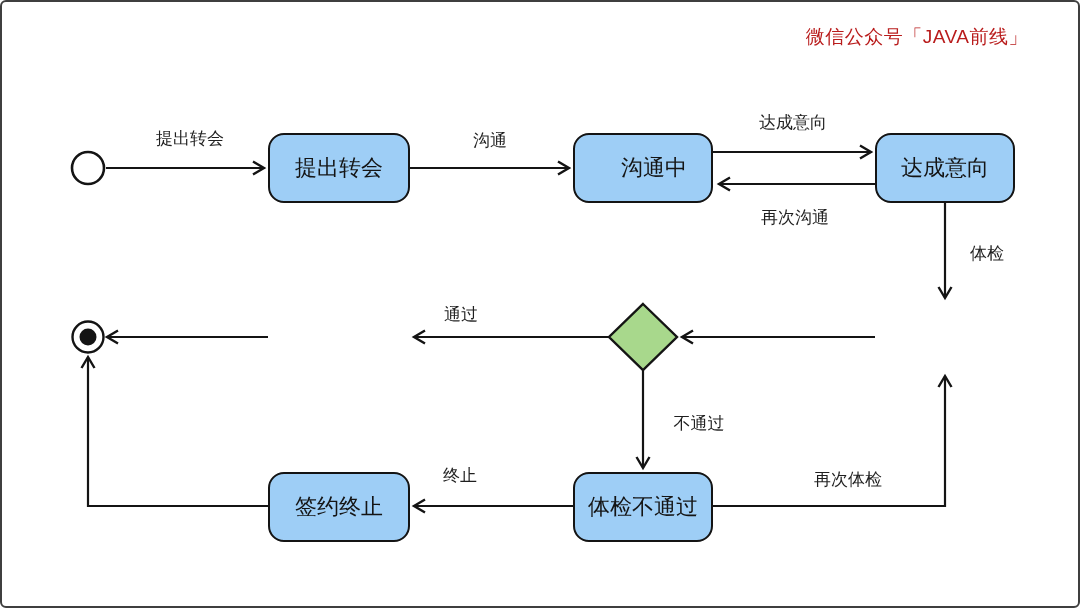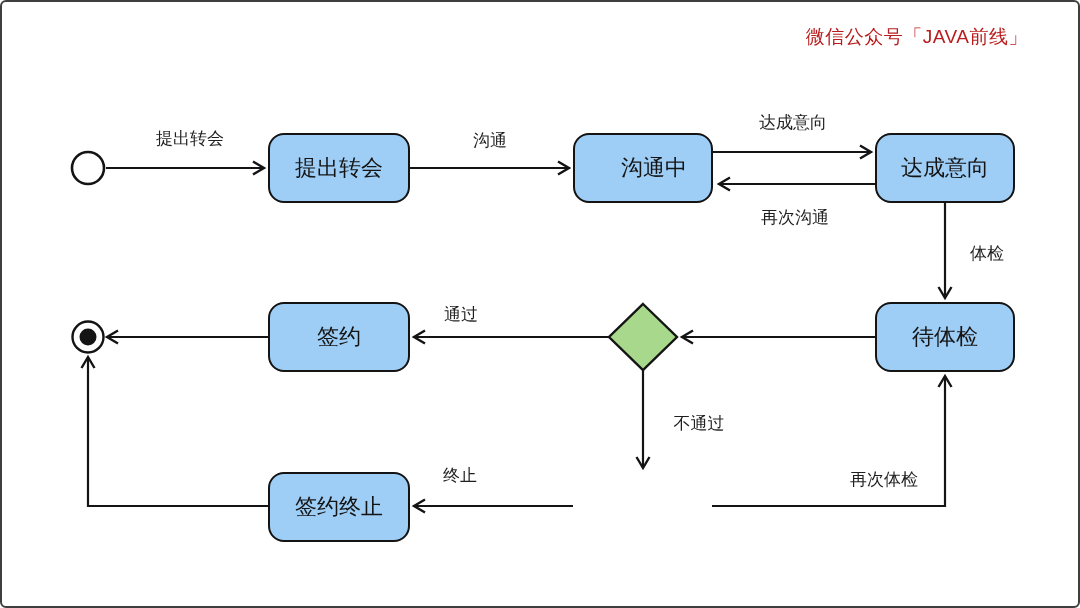--- a/index.html
+++ b/index.html
@@ -106,33 +106,30 @@
 
   <div class="state" style="left:266px; top:131px; width:142px;">
     <span>提出转会</span>
   </div>
   <div class="state" style="left:571px; top:131px; width:140px;padding-left:22px;">
     <span>沟通中</span>
   </div>
   <div class="state" style="left:873px; top:131px; width:140px;">
     <span>达成意向</span>
   </div>
-  <div class="state" style="left:873px; top:300px; width:140px;">
-    <span>待体检</span>
-  </div>
-  <div class="state" style="left:266px; top:300px; width:142px;">
-    <span>签约</span>
+  <div class="state" style="left:571px; top:470px; width:140px;">
+    <span>体检不通过</span>
   </div>
   <div class="state" style="left:266px; top:470px; width:142px;">
     <span>签约终止</span>
   </div>
 
   <div class="edge-label" style="left:188px; top:136px;">提出转会</div>
   <div class="edge-label" style="left:488px; top:138px;">沟通</div>
   <div class="edge-label" style="left:791px; top:120px;">达成意向</div>
   <div class="edge-label" style="left:793px; top:215px;">再次沟通</div>
   <div class="edge-label" style="left:985px; top:251px;">体检</div>
   <div class="edge-label" style="left:459px; top:312px;">通过</div>
   <div class="edge-label" style="left:697px; top:421px;text-align:center;">不通过</div>
-  <div class="edge-label" style="left:846px; top:477px;margin-left:36px;">再次体检</div>
+  <div class="edge-label" style="left:846px; top:477px;">再次体检</div>
   <div class="edge-label" style="left:458px; top:473px;">终止</div>
 
 </div>
 
 </body></html>

